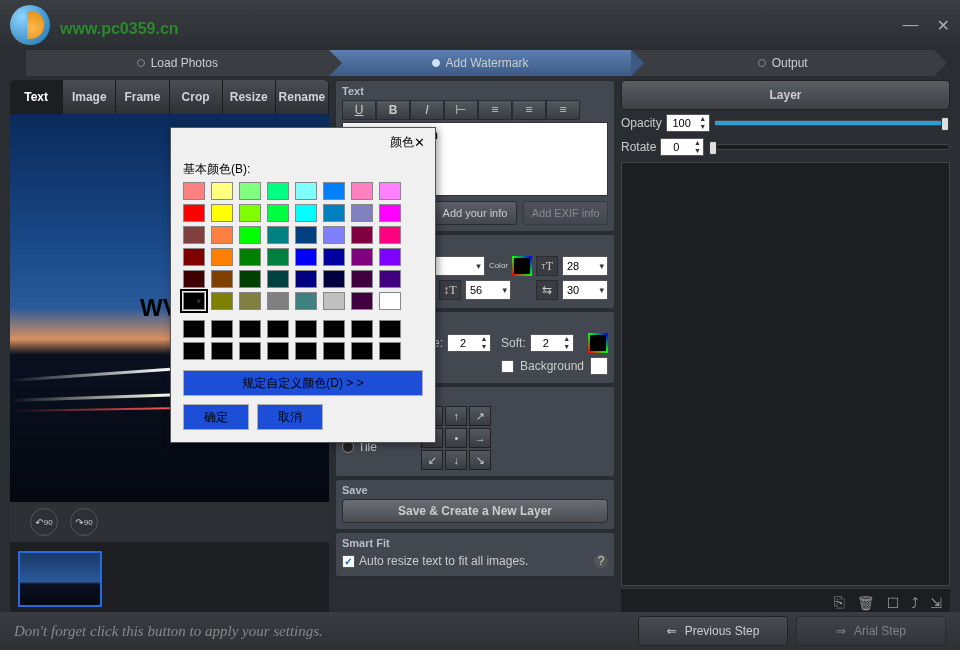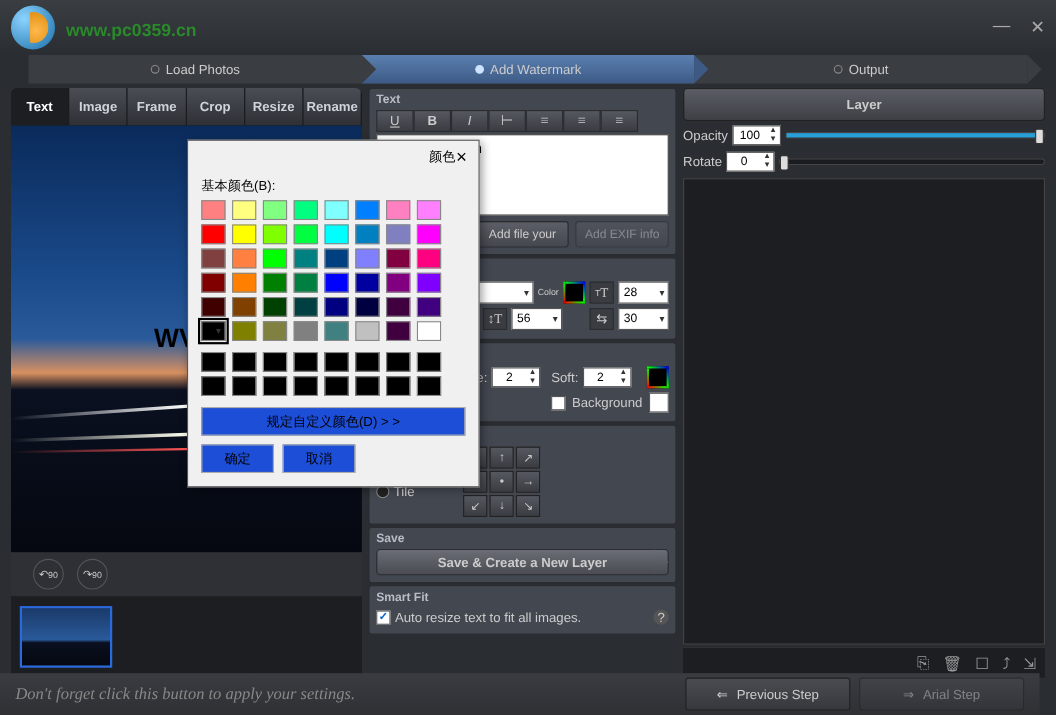--- a/index.html
+++ b/index.html
@@ -59,21 +59,21 @@
 .sel:after{content:"▾";position:absolute;right:3px;color:#333;font-size:9px}
 .ficon{width:22px;height:20px;display:flex;align-items:center;justify-content:center;background:#3a3c42;border:1px solid #2a2c30;font-family:serif}
 .colorchip{width:20px;height:20px;border:2px solid;border-image:linear-gradient(45deg,red,lime,blue) 1;background:#000;cursor:pointer}
 .chk{width:13px;height:13px;background:#fff;border:1px solid #555;display:inline-flex;align-items:center;justify-content:center;color:#06c;font-size:10px;font-weight:bold}
 .align3{display:grid;grid-template-columns:repeat(3,22px);gap:2px}
 .abtn{width:22px;height:20px;background:linear-gradient(#55585f,#3a3c42);border:1px solid #222;display:flex;align-items:center;justify-content:center;cursor:pointer;font-size:11px}
 .radio{width:12px;height:12px;border-radius:50%;border:1px solid #888;background:#222;display:inline-flex;align-items:center;justify-content:center}
 .radio.on:after{content:"";width:6px;height:6px;border-radius:50%;background:#4aa8ff}
 .bigbtn{width:100%;height:24px;background:linear-gradient(#6a6d75,#4a4c52);border:1px solid #2a2c30;border-radius:4px;display:flex;align-items:center;justify-content:center;gap:6px;cursor:pointer;font-weight:bold;position:relative}
 .bigbtn:after{content:"";position:absolute;right:-1px;top:-1px;bottom:-1px;width:14px;background:linear-gradient(#6a6d75,#4a4c52);clip-path:polygon(0 0,100% 50%,0 100%)}
-.footer{position:absolute;bottom:0;left:0;right:15px;height:38px;background:linear-gradient(#3a3c42,#2e3034);display:flex;align-items:center;padding:0 14px}
+.footer{position:absolute;bottom:0;left:0;right:0;height:38px;background:linear-gradient(#3a3c42,#2e3034);display:flex;align-items:center;padding:0 14px}
 .hint{font-style:italic;font-family:"Comic Sans MS",cursive;font-size:15px;color:#888}
 .navbtn{width:150px;height:30px;margin-left:8px;display:flex;align-items:center;justify-content:center;gap:8px;background:linear-gradient(#4a4c52,#36383e);border:1px solid #222;border-radius:3px;cursor:pointer;font-size:14px}
 .navbtn.dis{opacity:.5}
 
 .dlg{position:absolute;left:170px;top:127px;width:266px;background:#f0f0f0;border:1px solid #555;box-shadow:2px 2px 8px rgba(0,0,0,.4);color:#000}
 .dlg *{color:#000}
 .dlg .dtitle{padding:6px 10px;font-size:12px;display:flex;justify-content:flex-end;align-items:center}
 .dlg .body{padding:4px 12px 12px}
 .swgrid{display:grid;grid-template-columns:repeat(8,22px);gap:4px 6px;margin:4px 0 10px}
 .sw{width:22px;height:18px;border:1px solid #888;cursor:pointer}
@@ -153,21 +153,21 @@
             <i>I</i>
           </div>
         <div class="fmtbtn">⊢</div>
         <div class="fmtbtn">≡</div>
         <div class="fmtbtn">≡</div>
         <div class="fmtbtn">≡</div>
       </div>
       <textarea class="txtbox" value="www.pc0359.cn" style="">www.pc0359.cn</textarea>
       <div class="btnrow">
         <div class="btn">Add symbol</div>
-        <div class="btn">Add file your</div>
+        <div class="btn">Add your info</div>
         <div class="btn dis">Add EXIF info</div>
       </div>
     </div>
 
     <div class="group">
       <div class="gtitle">Font</div>
       <div class="proprow">
         <div class="ficon">T</div>
         <div class="sel" style="flex:1">Arial</div>
         <div style="font-size:8px;line-height:8px">Color</div>

